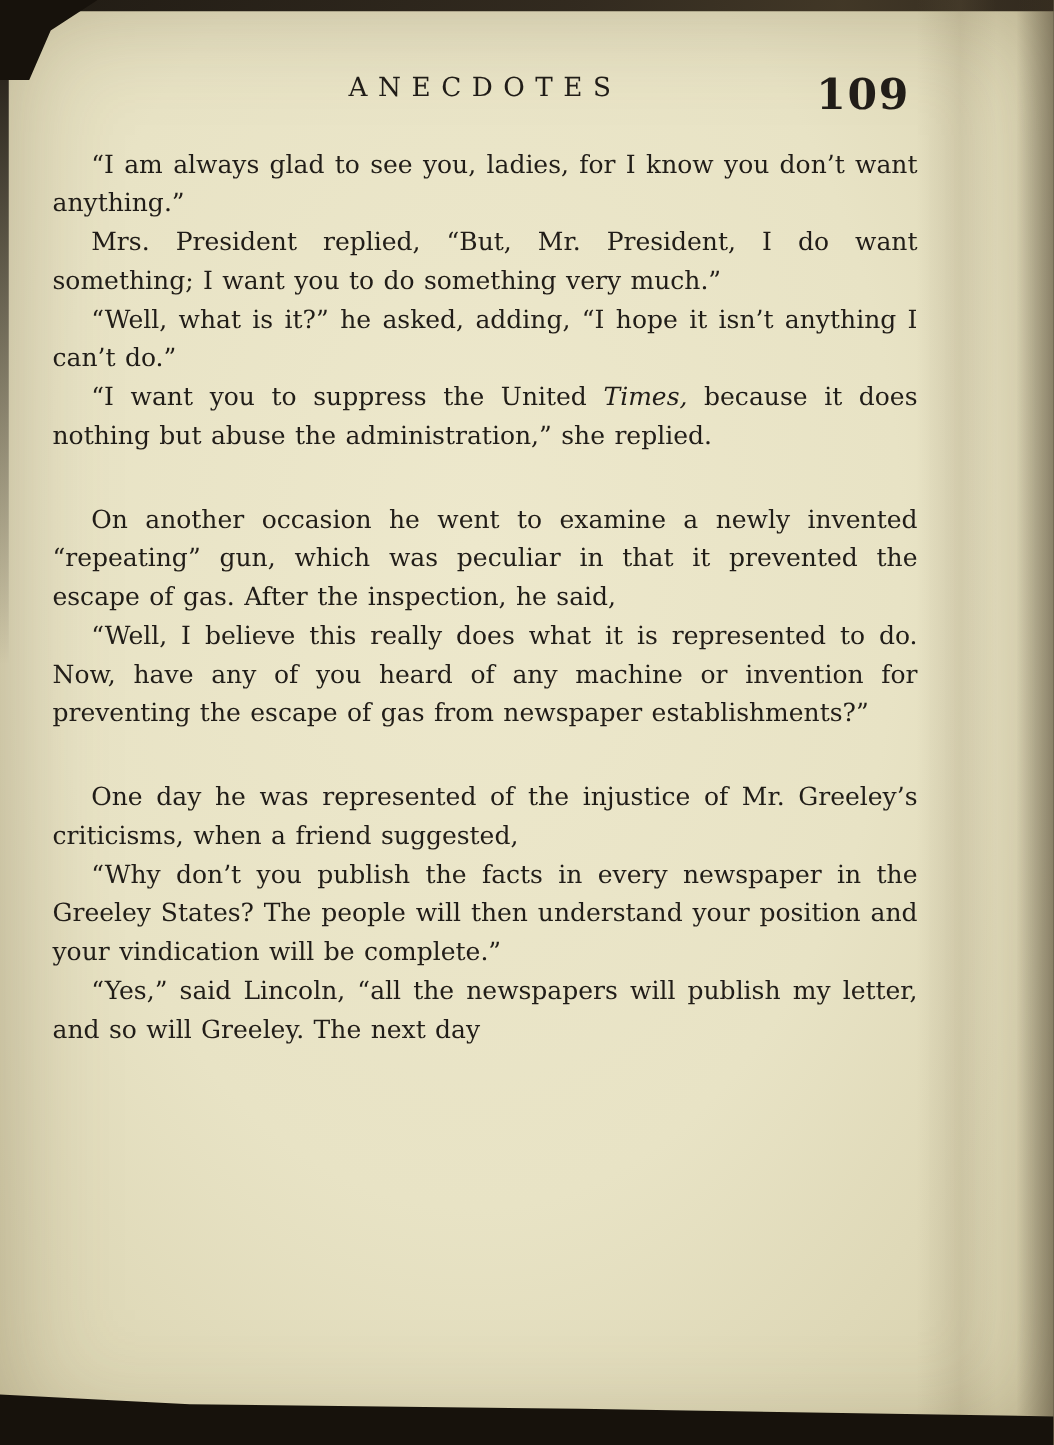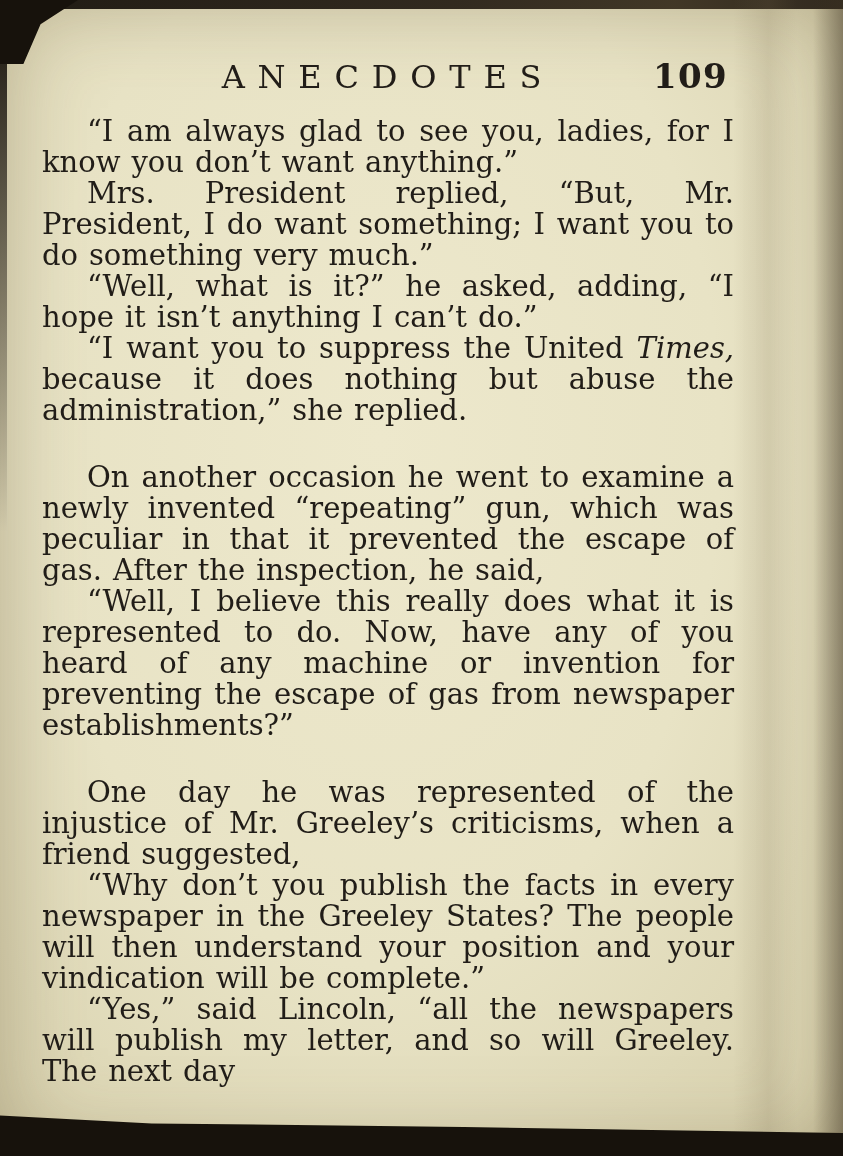--- a/index.html
+++ b/index.html
@@ -29,26 +29,26 @@
     clip-path:polygon(0 8%,18% 26%,55% 34%,100% 48%,100% 100%,0 100%);}
   .scan-right{position:absolute;top:0;right:0;width:30px;height:100%;
     background:linear-gradient(to left, rgba(60,50,34,0.45), rgba(60,50,34,0));}
   .page-curl{position:absolute;top:0;right:46px;width:64px;height:100%;
     background:linear-gradient(to right, rgba(120,105,75,0) 0%, rgba(120,105,75,0.16) 55%, rgba(120,105,75,0) 100%);}
   
   .content{position:absolute;left:42px;top:58px;width:692px;}
   .header{position:relative;height:42px;margin-bottom:16px;}
   .header .title{
     position:absolute;left:50%;transform:translateX(-50%);
-    font-size:32px;letter-spacing:0.40em;font-weight:500;white-space:nowrap;
+    font-size:21px;letter-spacing:0.40em;font-weight:500;white-space:nowrap;
   }
   .header .pagenum{position:absolute;right:6px;top:-2px;font-size:34px;font-weight:700;letter-spacing:0.04em;}
   .body p{
     margin:0;text-align:justify;text-indent:1.55em;
-    font-size:29px;line-height:31px;
+    font-size:20px;line-height:31px;
     word-spacing:0.06em;
   }
   .block + .block{margin-top:36px;}
   .body i{}
 </style>
 </head>
 <body>
 
 <div class="stage">
   <div class="page">

